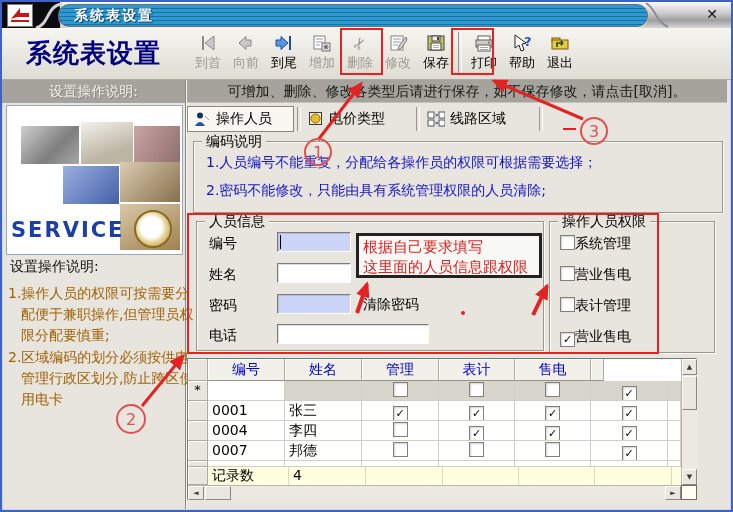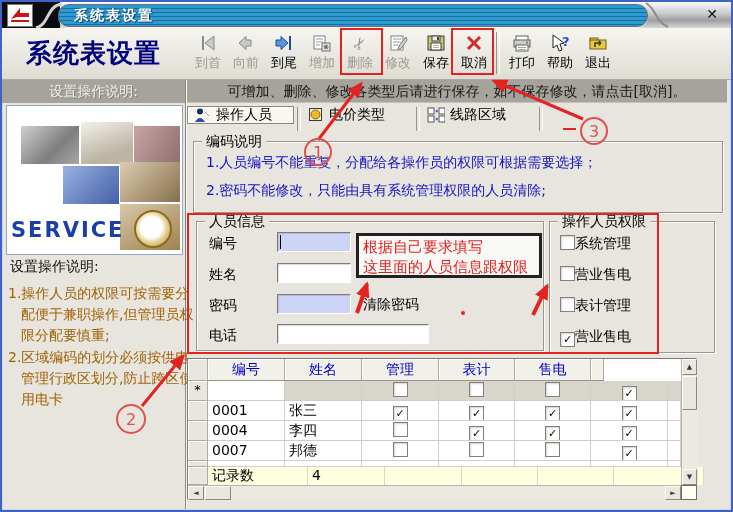--- a/index.html
+++ b/index.html
@@ -45,21 +45,21 @@
   .sb-photo{left:6px;top:105px;width:175px;height:148px;background:#fff;border:1px solid #94a6c4;}
   .tile{position:absolute;}
   .service{position:absolute;left:4px;top:112px;font-size:21px;font-weight:bold;color:#1a3fa8;letter-spacing:2px;}
   .watchface{position:absolute;left:14px;top:6px;width:34px;height:34px;border-radius:50%;
     background:radial-gradient(circle at 45% 45%, #ffffff 0 40%, #e8d8a0 55%, #a8812c 100%);border:2px solid #8a6a20;}
   .sb-notes-title{left:10px;top:258px;font-size:14px;color:#111;}
   .sb-note{left:8px;width:174px;font-size:14px;line-height:21px;color:#a16207;text-indent:-13px;padding-left:13px;}
 
   
   .info-bar{left:187px;top:80px;width:540px;text-align:center;color:#171717;border-bottom:1px solid #c6c4ba;}
-  .tab{position:absolute;top:106px;height:18px;display:flex;align-items:center;padding:0 6px;font-size:14px;color:#000;cursor:pointer;box-sizing:border-box;}
+  .tab{position:absolute;top:106px;height:26px;display:flex;align-items:center;padding:0 6px;font-size:14px;color:#000;cursor:pointer;box-sizing:border-box;}
   .tab .ticn{margin-right:5px;display:inline-flex;}
   .tab.active{background:#f8f7f2;border:1px solid #8a887e;box-shadow:inset 1px 1px 0 #ffffff;}
   .tabdiv{position:absolute;top:107px;width:2px;height:24px;border-left:1px solid #98968c;border-right:1px solid #fbfaf6;}
 
   
   .gbox{position:absolute;border:1px solid #9a988e;box-shadow:1px 1px 0 #fbfaf6, inset 1px 1px 0 #fbfaf6;}
   .gbox-title{position:absolute;top:-9px;left:8px;background:#e7e5dd;padding:0 4px;font-size:14px;color:#000;white-space:nowrap;}
   .blue-line{position:absolute;left:12px;font-size:14px;color:#1414c8;white-space:nowrap;}
   .flabel{position:absolute;left:12px;font-size:14px;color:#000;}
   .finput{position:absolute;left:80px;width:74px;height:20px;border:1px solid #7e7c74;border-right-color:#fff;border-bottom-color:#fff;
@@ -189,28 +189,20 @@
           <svg width="22" height="20">
             <rect x="3" y="3" width="16" height="14" fill="#c6c66a" stroke="#404040"></rect>
             <rect x="7" y="3" width="8" height="5" fill="#efefef" stroke="#404040"></rect>
             <rect x="12" y="4" width="2" height="3" fill="#404040"></rect>
             <rect x="6" y="10" width="10" height="7" fill="#fff" stroke="#404040"></rect>
             <path d="M8 12.5h6M8 14.5h6" stroke="#b0b0b0"></path>
           </svg>
         </span>
       <span class="tlabel">保存</span>
     </div>
-    <div class="tbtn">
-      <span class="ticon">
-          <svg width="22" height="20">
-            <path d="M5 4 L17 16 M17 4 L5 16" stroke="#d42a2a" stroke-width="3"></path>
-          </svg>
-        </span>
-      <span class="tlabel">取消</span>
-    </div>
     <div class="tsep"></div>
     <div class="tbtn">
       <span class="ticon">
           <svg width="22" height="20">
             <rect x="5" y="3" width="12" height="5" fill="#fff" stroke="#606060"></rect>
             <rect x="3" y="7" width="16" height="7" fill="#cfcdc4" stroke="#606060"></rect>
             <circle cx="16" cy="9.5" r="1" fill="#3a8a3a"></circle>
             <rect x="5" y="12" width="12" height="6" fill="#fff" stroke="#606060"></rect>
             <path d="M7 14.5h8M7 16.5h8" stroke="#a8a8a8"></path>
           </svg>
@@ -400,21 +392,21 @@
         <div class="gc td" style="width:77px;"></div>
       <div class="gc td" style="width:77px;"></div>
         <div class="gc td" style="width:76px;"></div>
       <div class="gc td" style="width:76px;"></div>
         <div class="gc td" style="width:77px;"></div>
       <div class="gc td" style="width:13px;"></div>
     </div>
 
     <div class="grow footrow">
       <div class="gc rowsel" style="width:20px;height:18px;"></div>
-      <div class="gc td" style="width:100px;">记录数</div>
+      <div class="gc td" style="width:81px;">记录数</div>
       <div class="gc td" style="width:77px;">4</div>
       <div class="gc td" style="width:77px;"></div>
         <div class="gc td" style="width:76px;"></div>
       <div class="gc td" style="width:76px;"></div>
         <div class="gc td" style="width:77px;"></div>
       <div class="gc td" style="width:13px;"></div>
     </div>
 
     <div class="vsb">
       <div class="sbtn" style="left:0;top:0;width:15px;height:16px;font-size:7px;line-height:15px;">▲</div>

